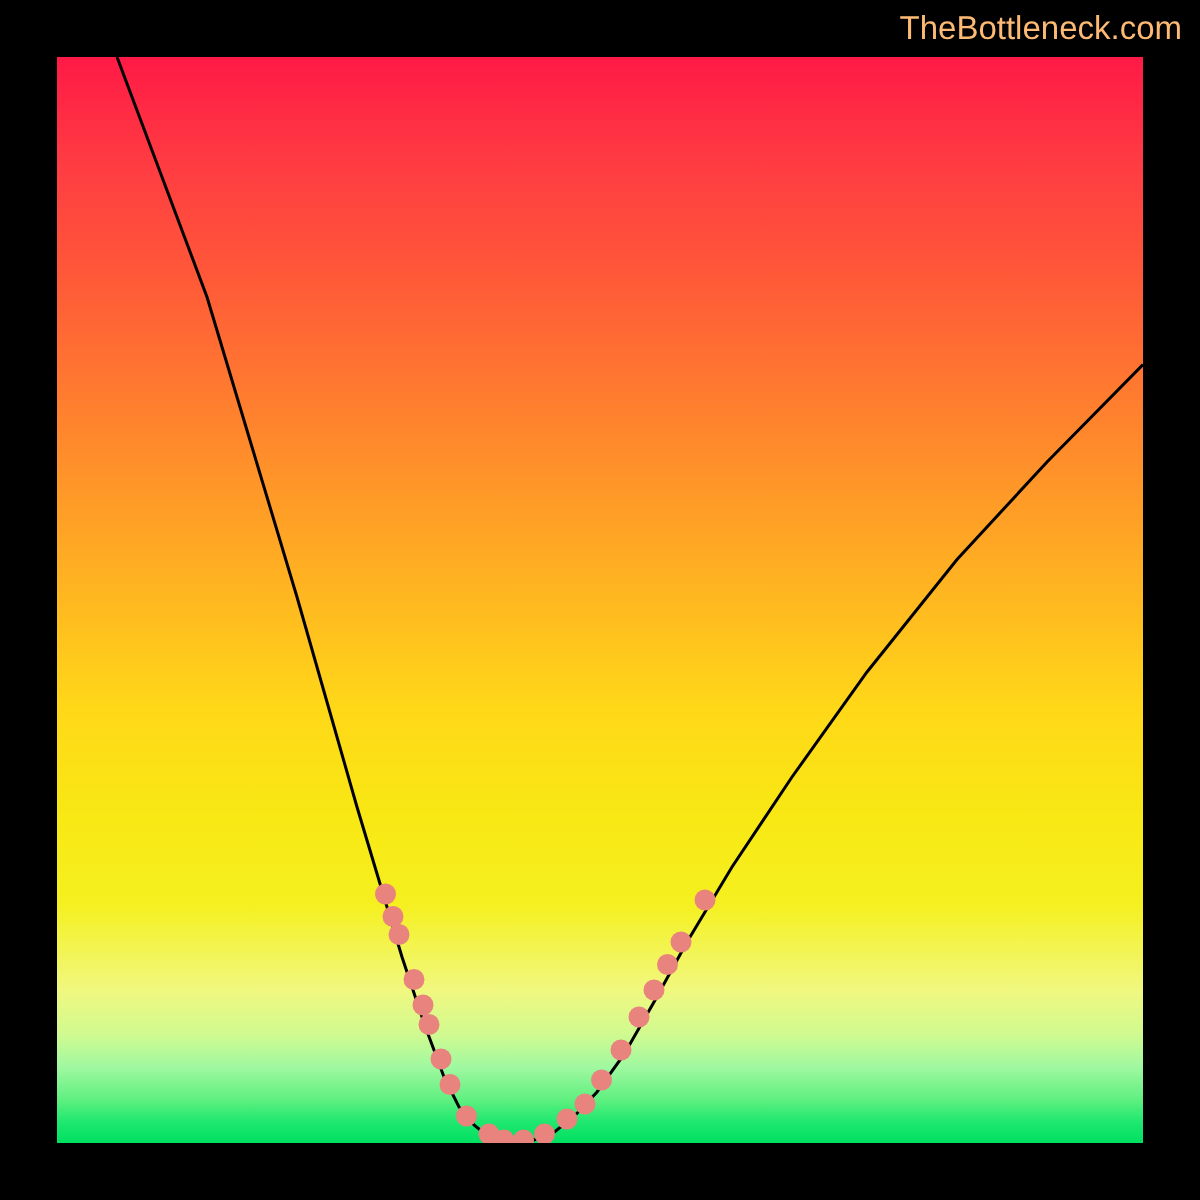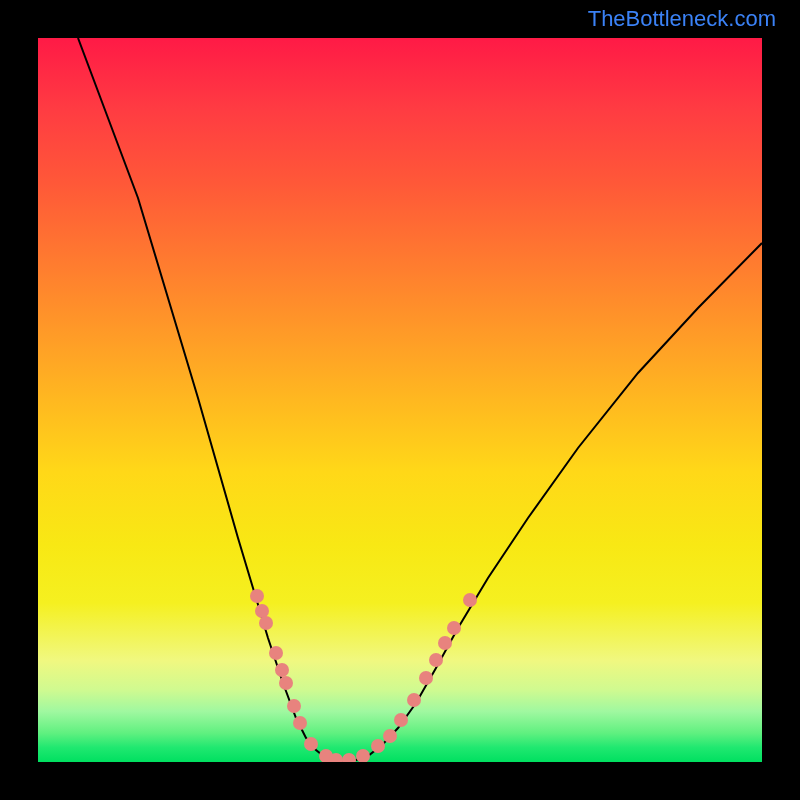--- a/index.html
+++ b/index.html
@@ -31,22 +31,22 @@
       #d0fa90 90%,
       #a0f8a0 93%,
       #60f080 96%,
       #20e870 98%,
       #00e060 100%
     );
   }
   .watermark {
     position: absolute;
     top: 6px;
-    right: 24px;
-    color: #3b82f6;
+    right: 12px;
+    color: #fdba74;
     font-size: 22px;
     font-weight: 500;
   }
   .curve-svg {
     position: absolute;
     left: 0;
     top: 0;
     width: 724px;
     height: 724px;
   }

